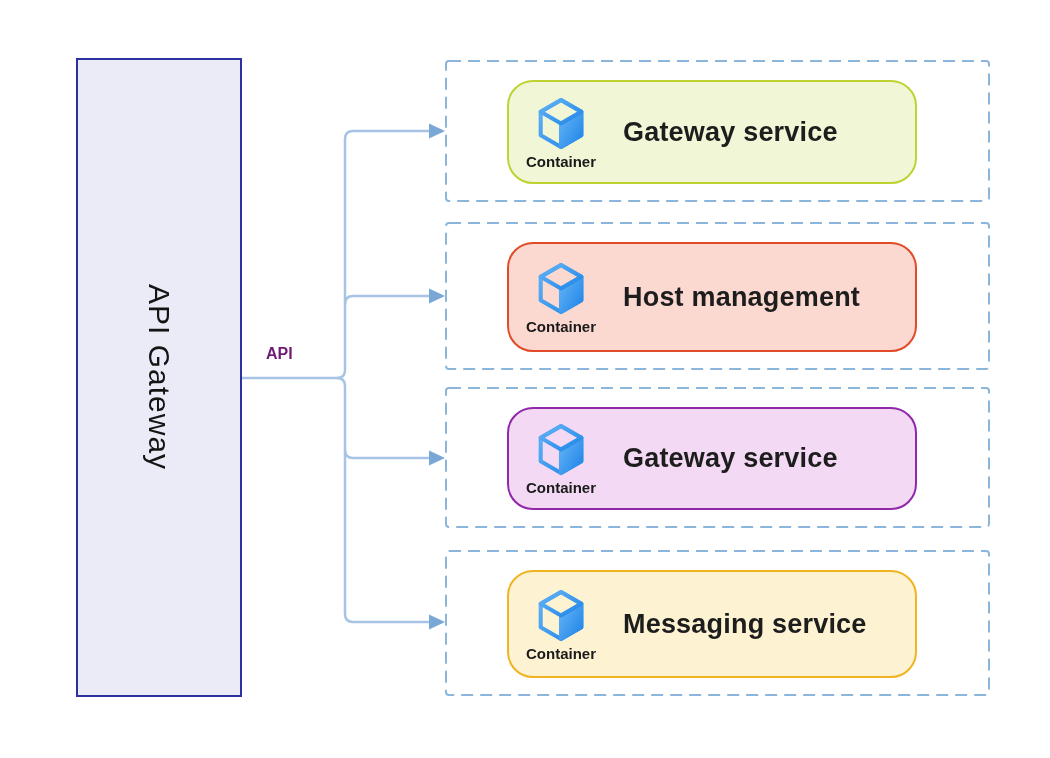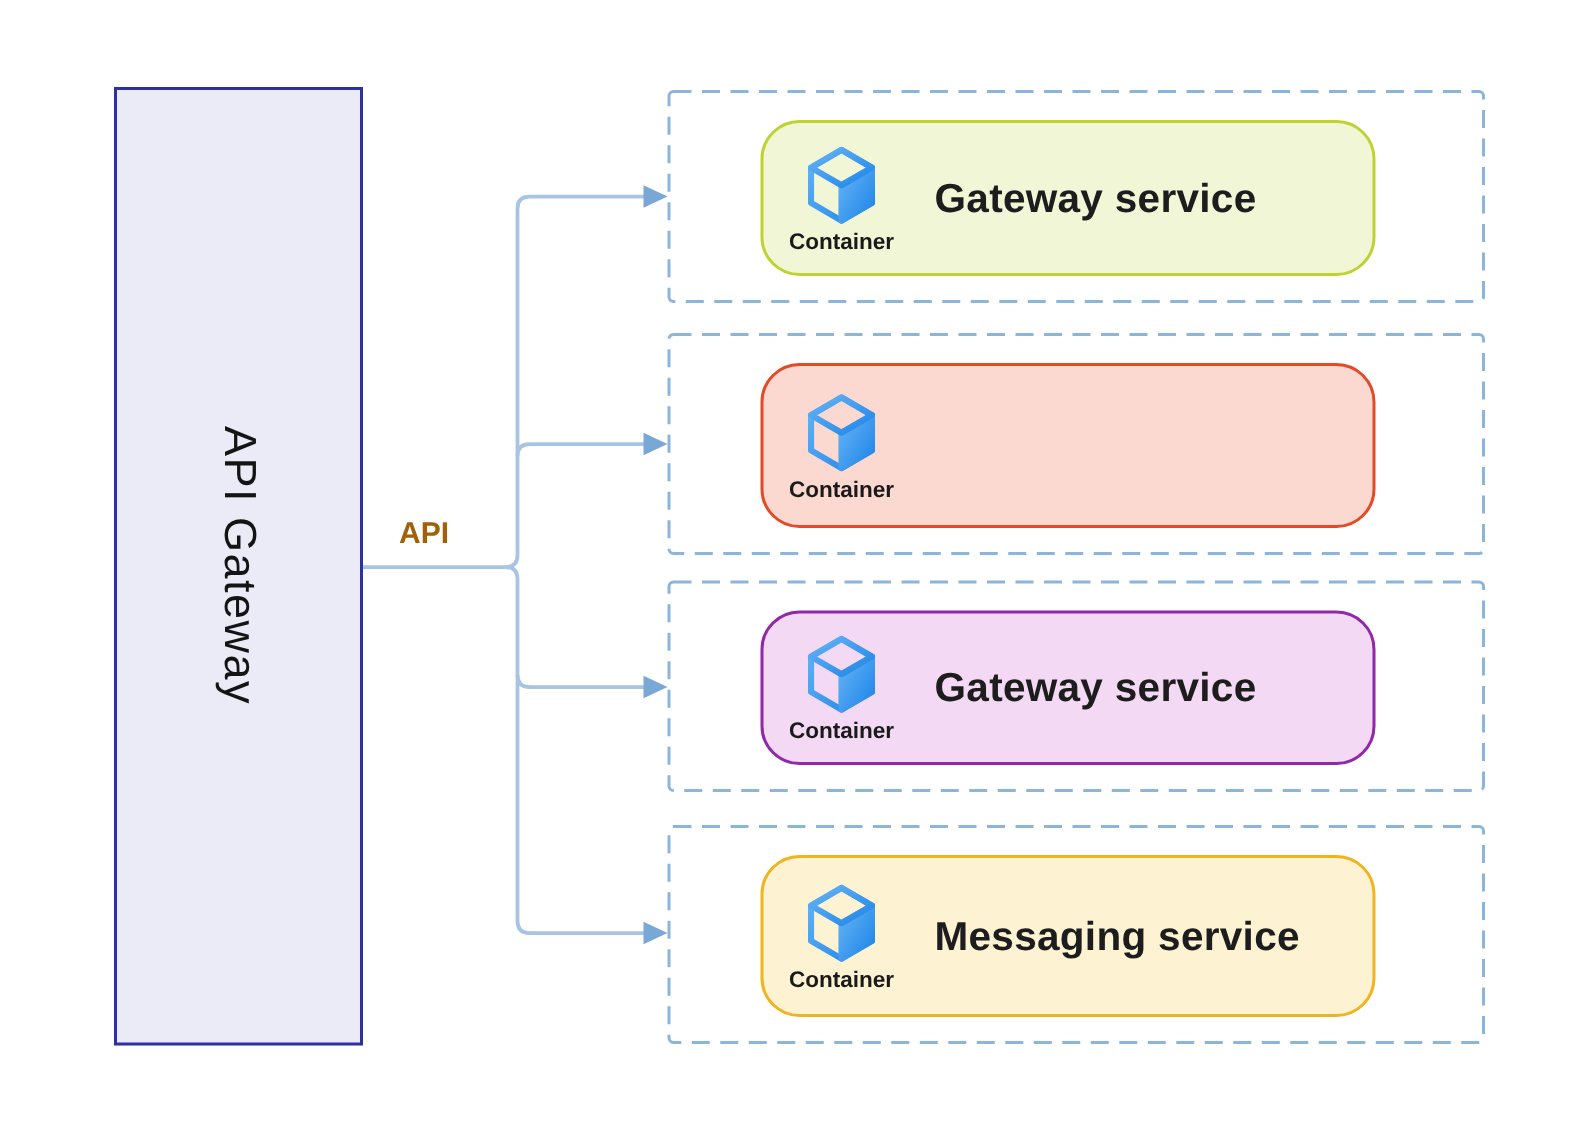--- a/index.html
+++ b/index.html
@@ -34,23 +34,23 @@
     font-weight:400;
     color:#141414;
     letter-spacing:1px;
     white-space:nowrap;
   }
 
   
   .api-label{
     position:absolute;
     left:266px; top:345px;
-    font-size:20px;
+    font-size:16px;
     font-weight:700;
-    color:#a16207;
+    color:#701a75;
   }
 
   
   .connectors{
     position:absolute;
     left:0; top:0;
     width:1050px; height:758px;
     pointer-events:none;
   }
   .connectors .line{
@@ -188,20 +188,21 @@
             </linearGradient>
           </defs>
           <g stroke="url(#cubeGrad)" stroke-width="5" stroke-linejoin="round" stroke-linecap="round">
             <path d="M32 6 L57 20.5 V49.5 L32 64 L7 49.5 V20.5 Z" fill="none"></path>
             <path d="M32 35 L57 20.5 V49.5 L32 64 Z" fill="url(#cubeGrad)"></path>
             <path d="M32 6 L57 20.5 L32 35 L7 20.5 Z" fill="none"></path>
           </g>
         </svg>
         <span class="container-label">Container</span>
       </div>
+      <span class="service-title">Host management</span>
     </div>
   </div>
 
   <div class="service-group">
     <div class="service-card" style="--card-fill: #f3d9f4; --card-border: #9127a9;">
       <div class="icon-block">
         <svg class="cube" viewBox="0 0 64 70">
           <defs>
             <linearGradient id="cubeGrad" x1="0" y1="0" x2="1" y2="1">
               <stop offset="0" stop-color="#66b4f5"></stop>

